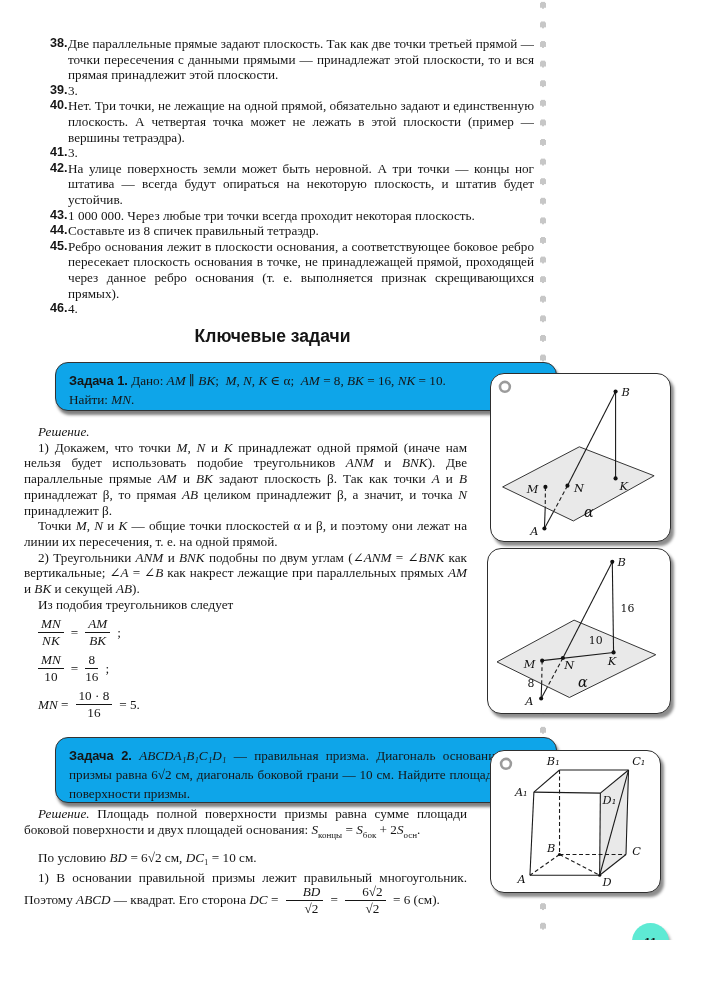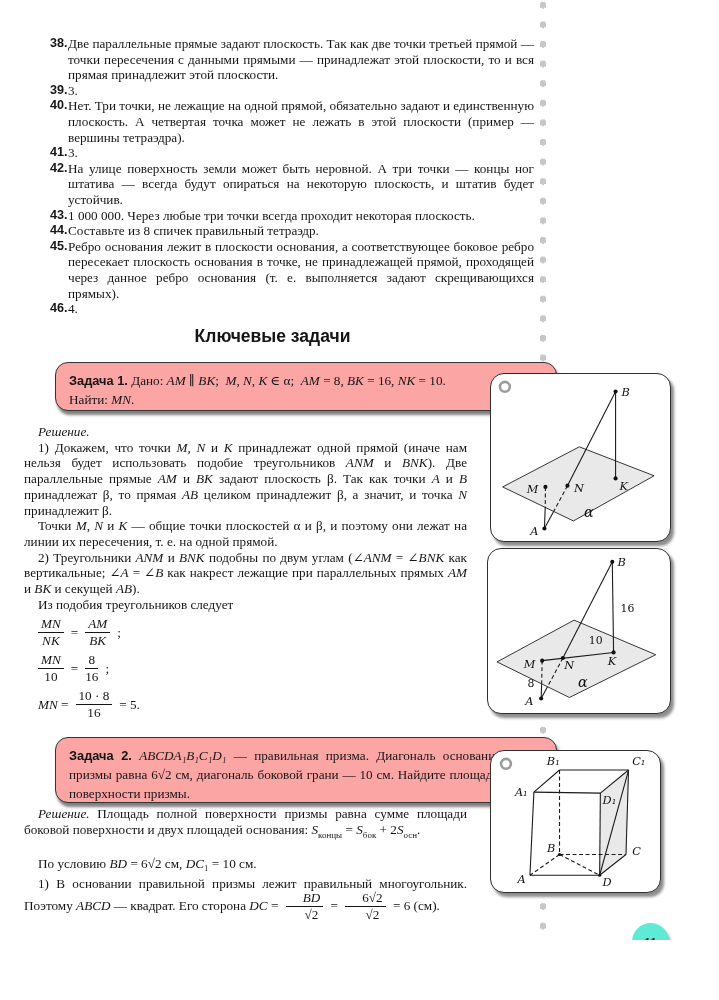--- a/index.html
+++ b/index.html
@@ -13,21 +13,21 @@
   .answers{position:absolute;left:40px;top:36px;width:494px;z-index:1;}
   .ans{display:flex;font-size:13.2px;line-height:15.6px;}
   .ans .no{flex:0 0 28px;font-family:"Liberation Sans",sans-serif;font-weight:bold;
            font-size:12.6px;padding-left:10px;box-sizing:border-box;}
   .ans .tx{flex:1;text-align:justify;}
   
   .heading{position:absolute;left:0;top:326px;width:545px;text-align:center;z-index:1;
     font-family:"Liberation Sans",sans-serif;font-weight:bold;font-size:17.5px;}
   
   .taskbox{position:absolute;left:55px;width:502px;box-sizing:border-box;z-index:1;
-    background:#fca5a5;border:1.3px solid #333;border-radius:13px;
+    background:#0ea5e9;border:1.3px solid #333;border-radius:13px;
     box-shadow:2px 4px 3px rgba(0,0,0,0.5);padding:8px 13px 7px 13px;
     font-size:13.2px;line-height:19px;}
   .taskbox .lbl{font-family:"Liberation Sans",sans-serif;font-weight:bold;font-size:12.8px;}
   .t1{top:362px;height:49px;}
   .t2{top:737px;height:66px;text-align:justify;}
   
   .sol{position:absolute;left:24px;width:443px;z-index:1;font-size:13.2px;line-height:15.7px;}
   .s1{top:424px;}
   .s2{top:806px;}
   .sol p{margin:0;text-align:justify;}
@@ -95,21 +95,21 @@
     <div class="ans">
         <span class="no">43.</span>
         <span class="tx">1 000 000. Через любые три точки всегда проходит некоторая плоскость.</span>
       </div>
     <div class="ans">
         <span class="no">44.</span>
         <span class="tx">Составьте из 8 спичек правильный тетраэдр.</span>
       </div>
     <div class="ans">
         <span class="no">45.</span>
-        <span class="tx">Ребро основания лежит в плоскости основания, а соответствующее боковое ребро пересекает плоскость основания в точке, не принадлежащей прямой, проходящей через данное ребро основания (т. е. выполняется задают скрещивающихся прямых).</span>
+        <span class="tx">Ребро основания лежит в плоскости основания, а соответствующее боковое ребро пересекает плоскость основания в точке, не принадлежащей прямой, проходящей через данное ребро основания (т. е. выполняется признак скрещивающихся прямых).</span>
       </div>
     <div class="ans">
         <span class="no">46.</span>
         <span class="tx">4.</span>
       </div>
   </div>
 
   <div class="heading">Ключевые задачи</div>
 
   <div class="taskbox t1">
@@ -156,21 +156,21 @@
       <span>= 5.</span>
     </div>
   </div>
 
   <div class="taskbox t2">
     <span class="lbl">Задача 2.</span> <span><i>ABCDA₁B₁C₁D₁</i> — правильная призма. Диагональ основания <i>ABCD</i> призмы равна 6√2 см, диагональ боковой грани — 10 см. Найдите площадь полной поверхности призмы.</span>
   </div>
 
   <div class="sol s2">
     <p class="ind"><i>Решение.</i> Площадь полной поверхности призмы равна сумме площади боковой поверхности и двух площадей основания: <i>S</i><sub>концы</sub> = <i>S</i><sub>бок</sub> + 2<i>S</i><sub>осн</sub>.</p>
-    <p class="ind" style="margin-top:13px;">По условию <i>BD</i> = 6√2 см, <i>DC</i>₁ = 10 см.</p>
+    <p class="ind" style="margin-top:7px;">По условию <i>BD</i> = 6√2 см, <i>DC</i>₁ = 10 см.</p>
     <p class="ind inline-flow" style="margin-top:4px;">
       <span>1) В основании правильной призмы лежит правильный многоугольник. Поэтому <i>ABCD</i> — квадрат. Его сторона <i>DC</i> =</span>
       <span class="frac">
           <span class="fn"><i>BD</i></span>
           <span class="fd">√2</span>
         </span>
       <span>=</span>
       <span class="frac">
           <span class="fn">6√2</span>
           <span class="fd">√2</span>

